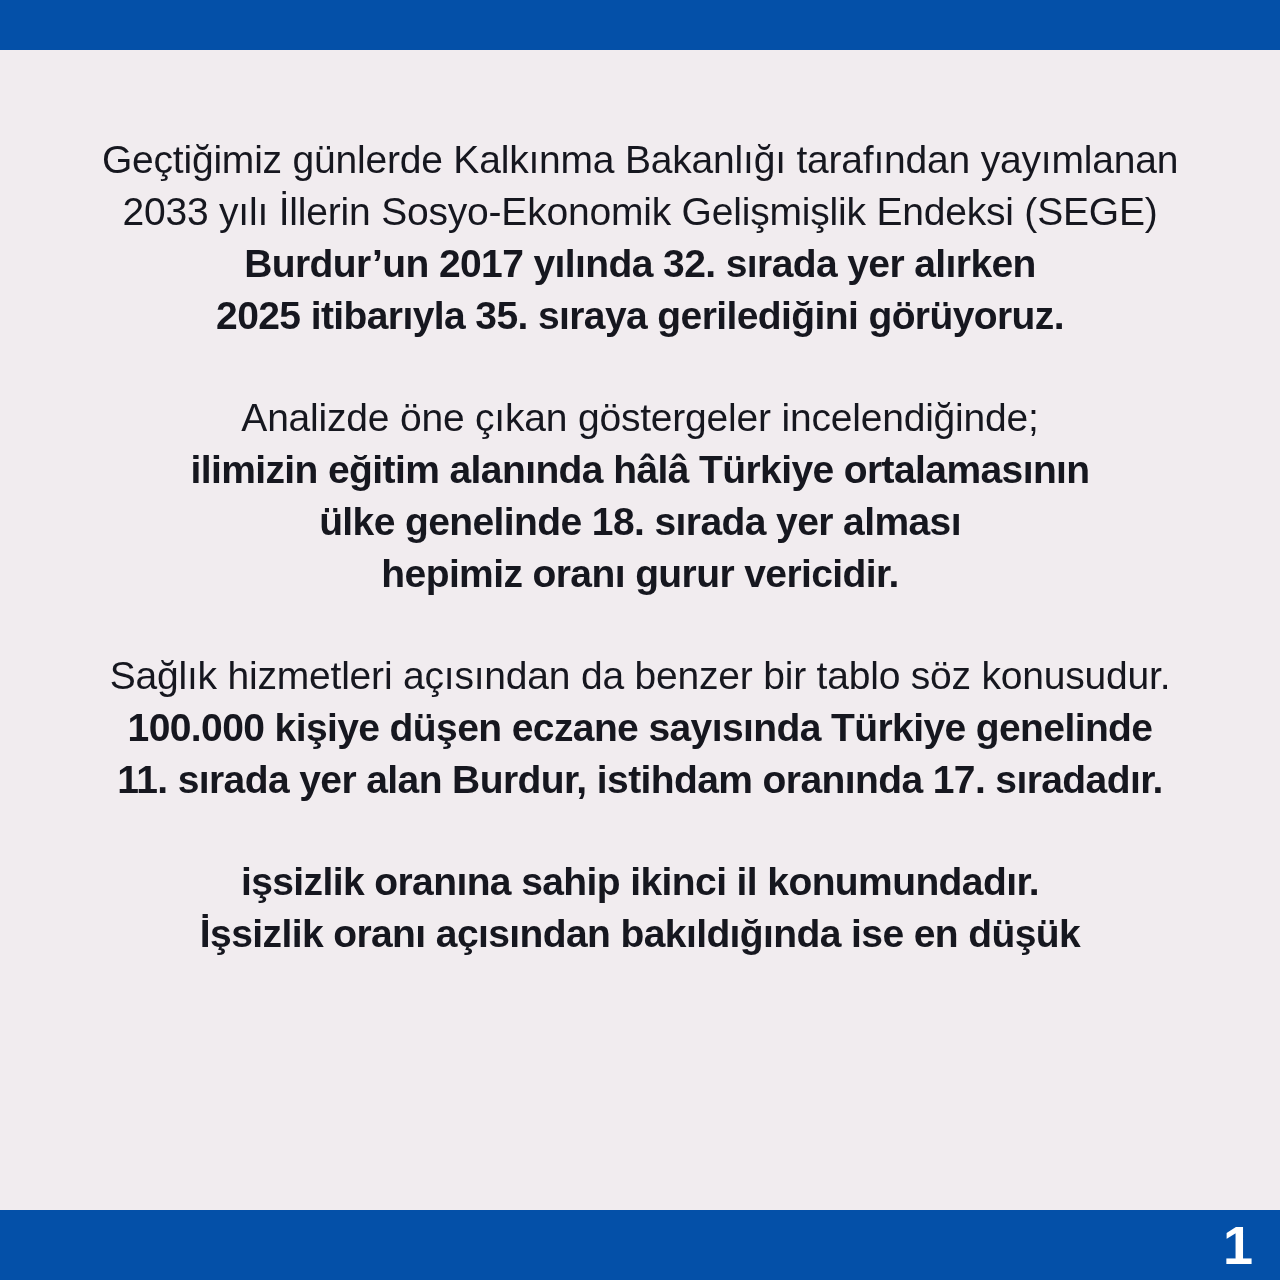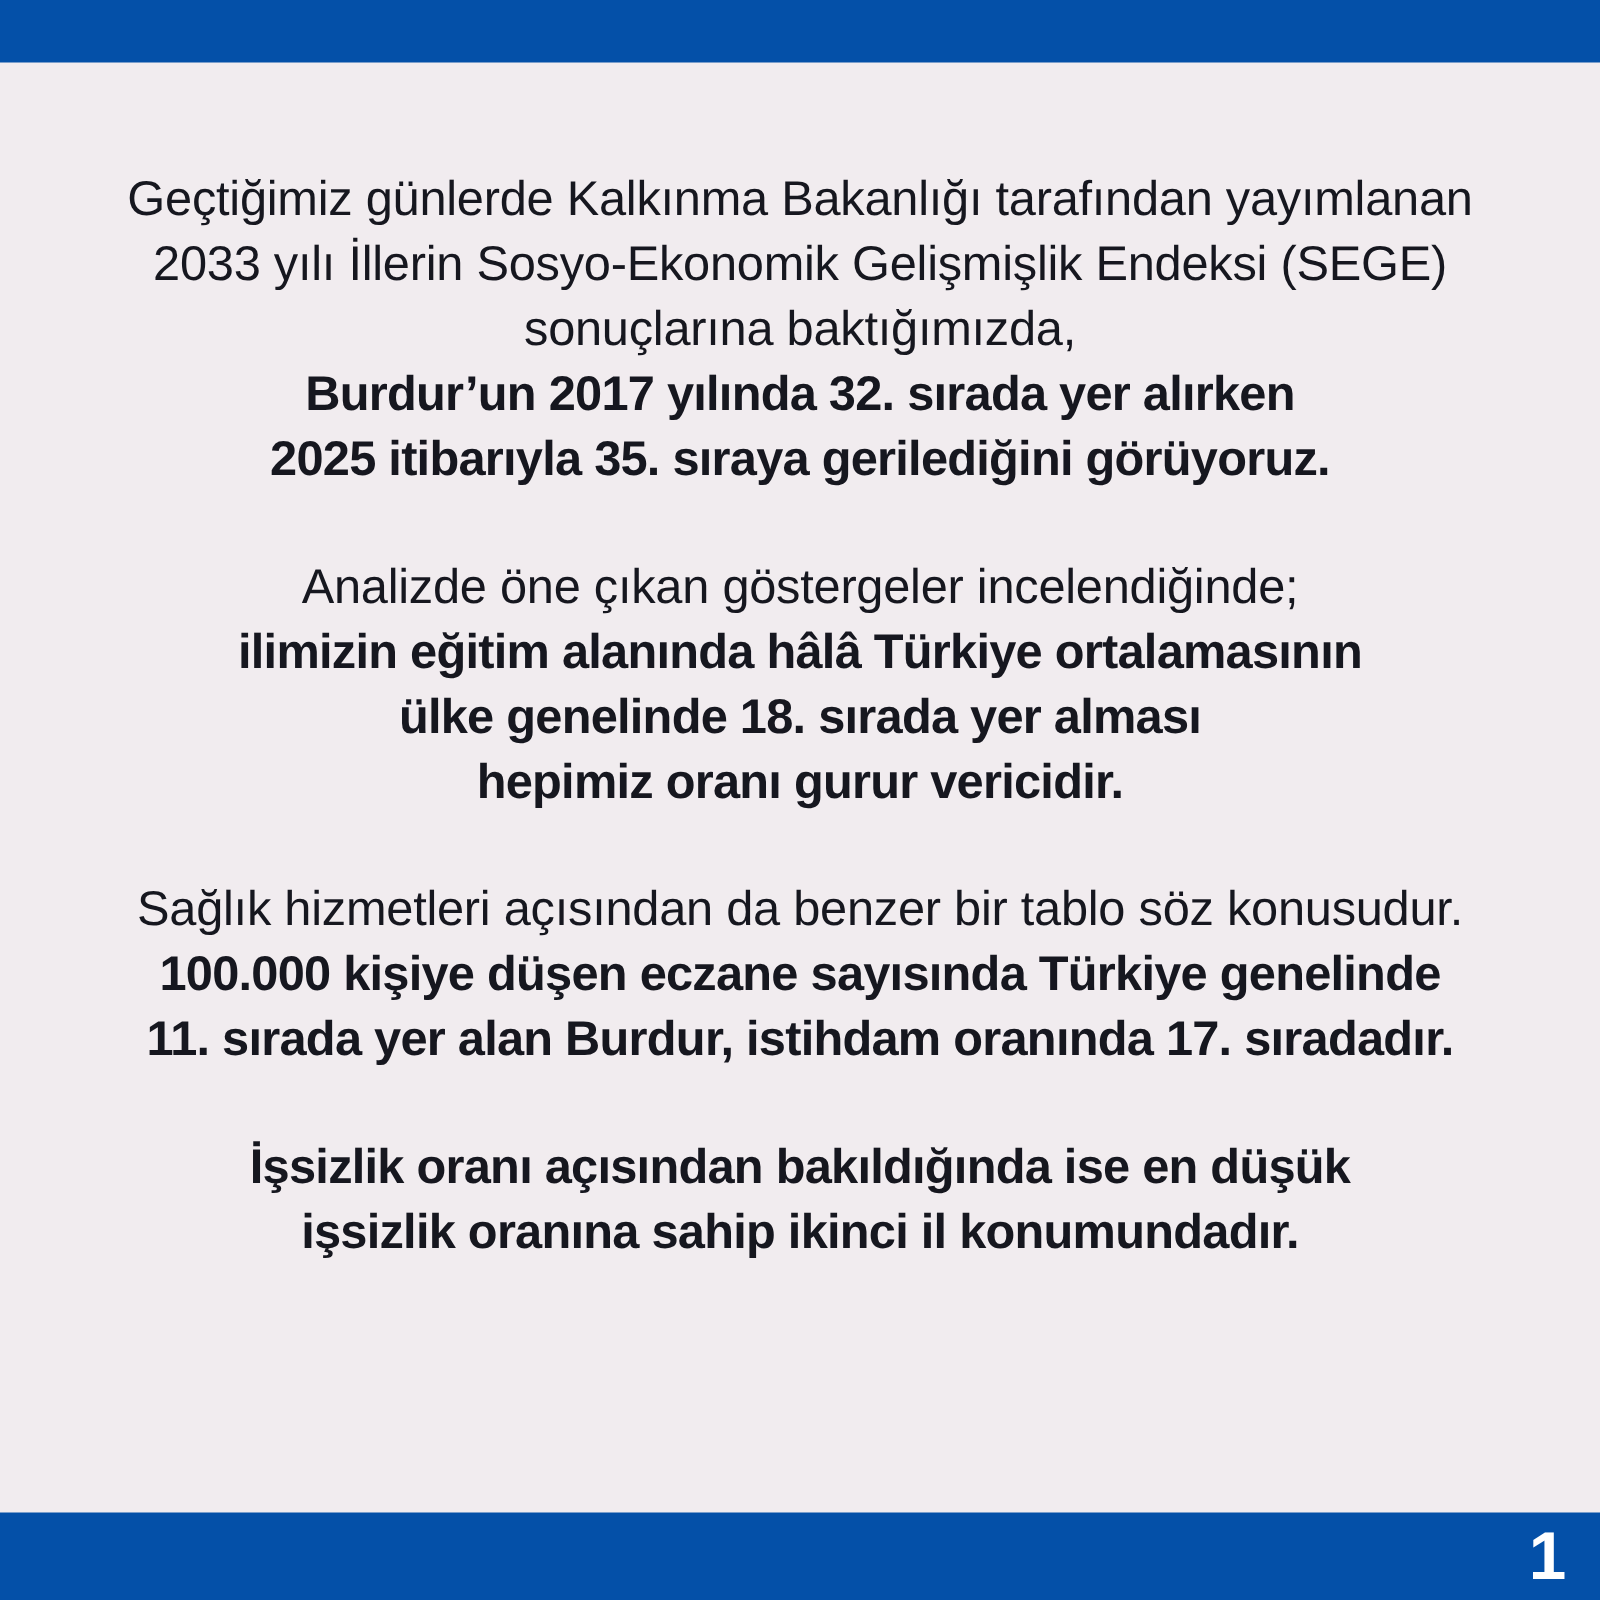--- a/index.html
+++ b/index.html
@@ -94,38 +94,37 @@
 
 <div class="slide">
 
   <div class="top-bar"></div>
 
   <div class="content">
     <div id="blocks-root">
         <p class="block">
           <span class="line regular">Geçtiğimiz günlerde Kalkınma Bakanlığı tarafından yayımlanan</span>
           <span class="line regular">2033 yılı İllerin Sosyo-Ekonomik Gelişmişlik Endeksi (SEGE)</span>
-          <span class="line regular">sonuçlarına baktığımızda,</span>
           <span class="line bold">Burdur’un 2017 yılında 32. sırada yer alırken</span>
           <span class="line bold">2025 itibarıyla 35. sıraya gerilediğini görüyoruz.</span>
         </p>
         <p class="block">
           <span class="line regular">Analizde öne çıkan göstergeler incelendiğinde;</span>
           <span class="line bold">ilimizin eğitim alanında hâlâ Türkiye ortalamasının</span>
           <span class="line bold">ülke genelinde 18. sırada yer alması</span>
           <span class="line bold">hepimiz oranı gurur vericidir.</span>
         </p>
         <p class="block">
           <span class="line regular">Sağlık hizmetleri açısından da benzer bir tablo söz konusudur.</span>
           <span class="line bold">100.000 kişiye düşen eczane sayısında Türkiye genelinde</span>
           <span class="line bold">11. sırada yer alan Burdur, istihdam oranında 17. sıradadır.</span>
         </p>
         <p class="block">
+          <span class="line bold">işsizlik oranına sahip ikinci il konumundadır.</span>
           <span class="line bold">İşsizlik oranı açısından bakıldığında ise en düşük</span>
-          <span class="line bold">işsizlik oranına sahip ikinci il konumundadır.</span>
         </p>
       </div>
   </div>
 
   <div class="bottom-bar">
     <span class="page-number">1</span>
   </div>
 
 </div>
 

